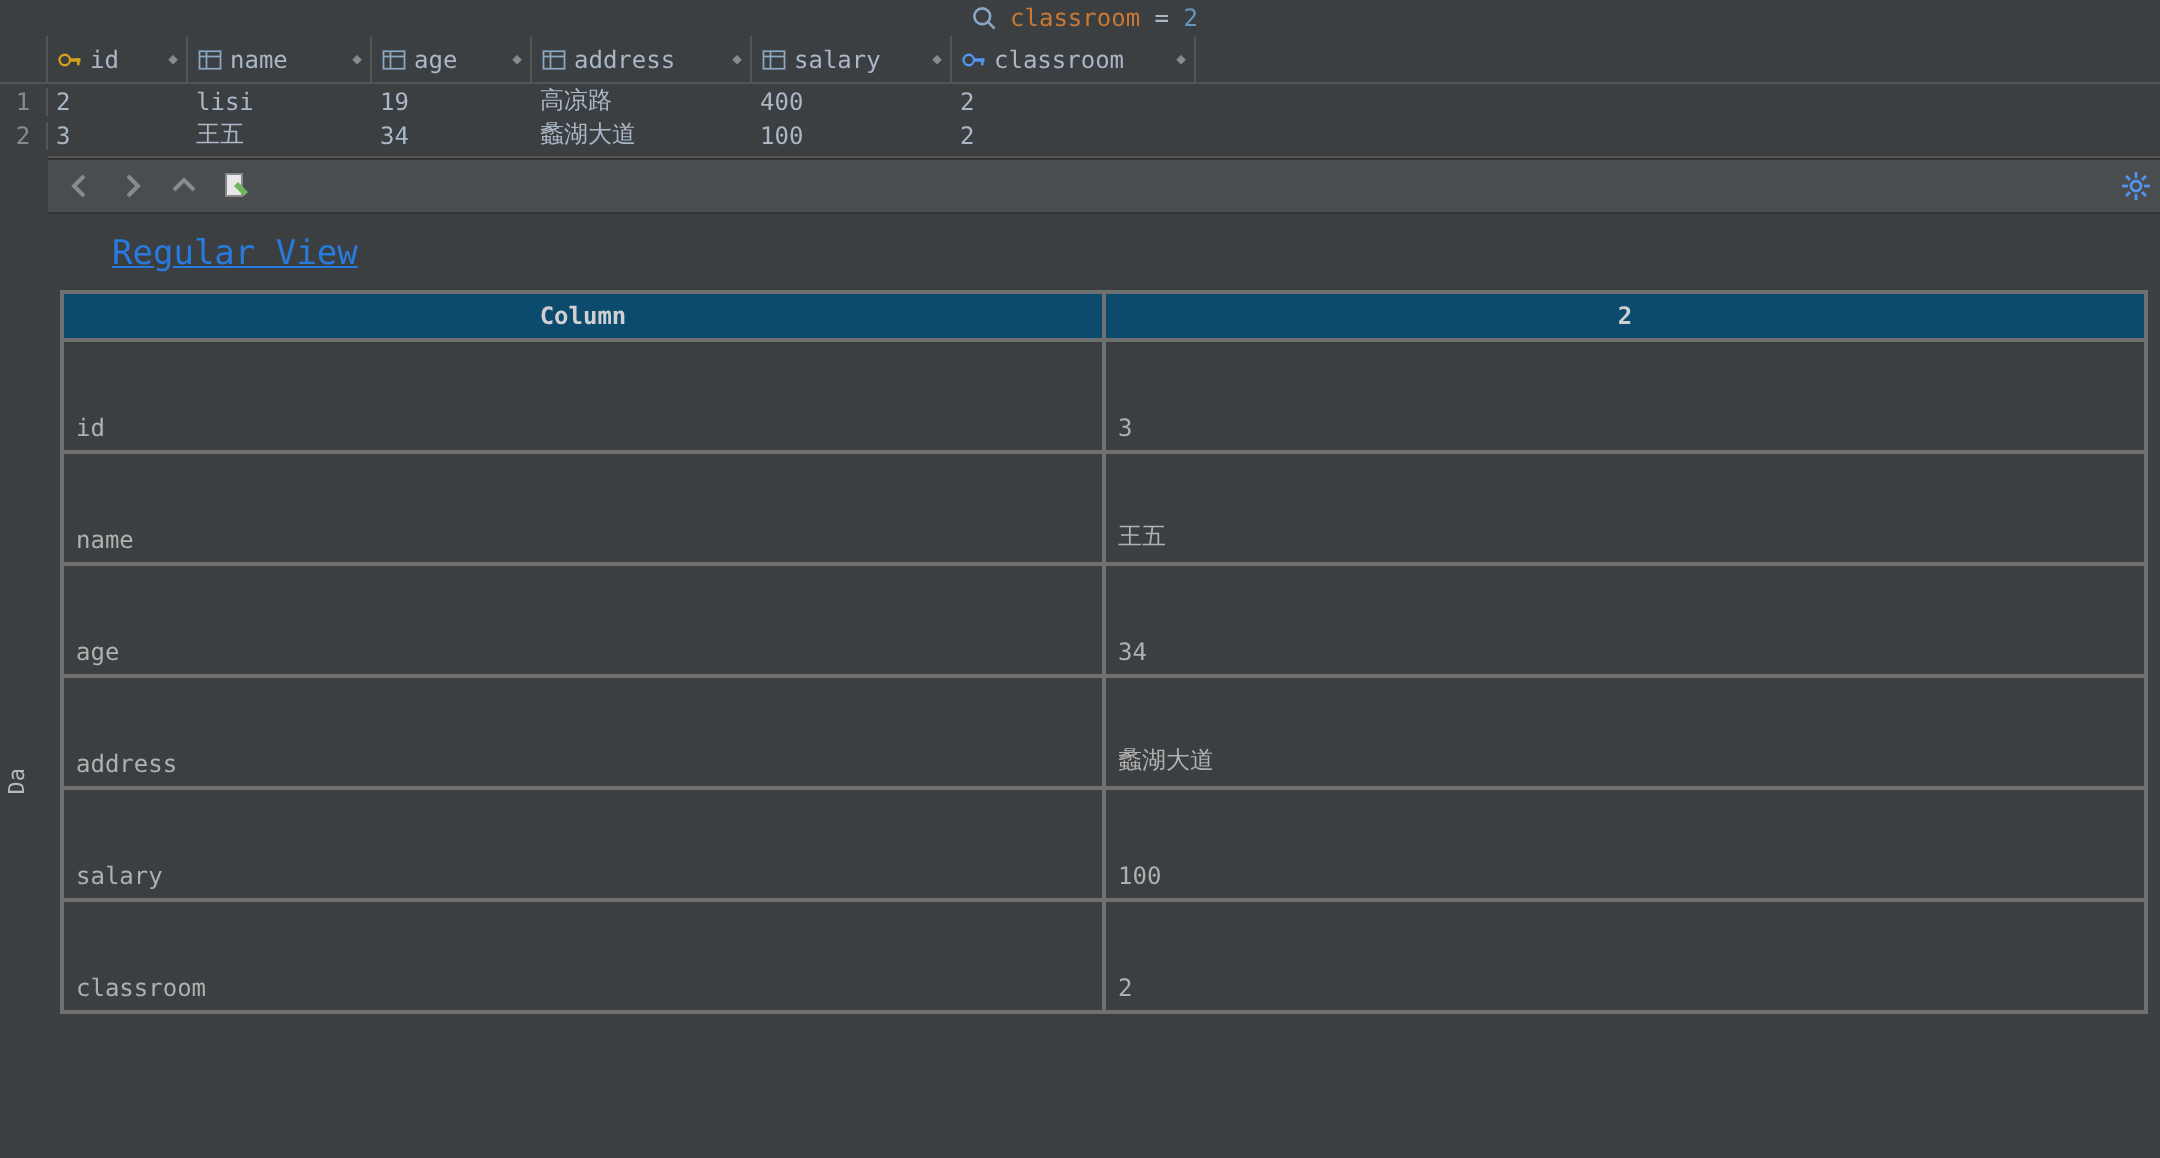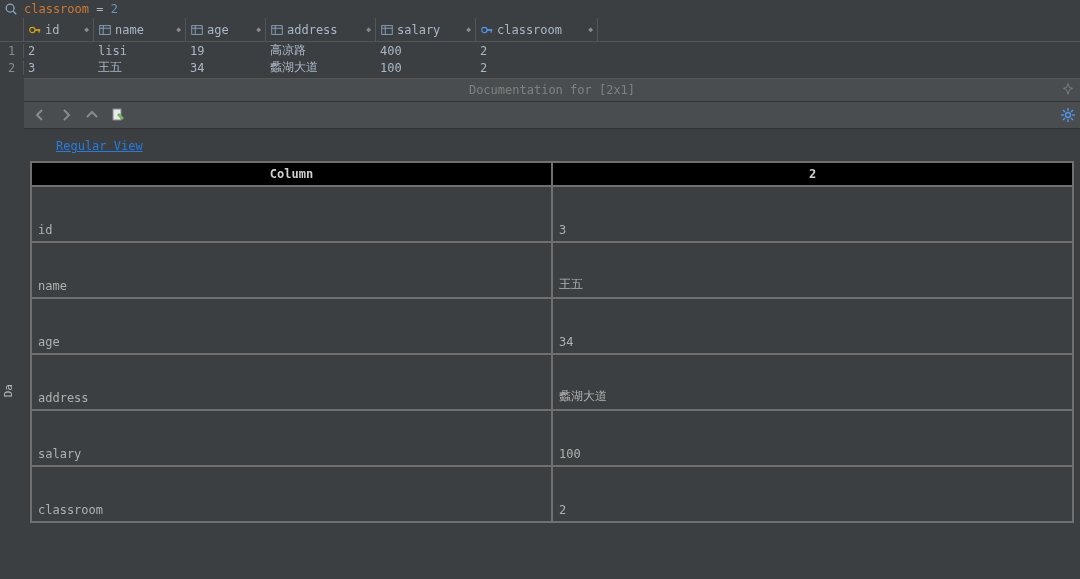--- a/index.html
+++ b/index.html
@@ -17,20 +17,21 @@
       overflow: hidden;
       position: relative;
     }
     .filter-bar {
       height: 18px;
       background: #3c3f41;
       display: flex;
       align-items: center;
       padding-left: 4px;
       gap: 6px;
+      justify-content: center;
     }
     .filter-bar .icon-svg {
       width: 14px;
       height: 14px;
     }
     .filter-text {
       color: #cc7832;
     }
     .filter-val {
       color: #6897bb;
@@ -159,37 +160,37 @@
     }
     .tb-icon svg { width: 16px; height: 16px; }
     .gear-icon-wrap {
       position: absolute;
       right: 4px;
     }
     .link-regular {
       color: #287bde;
       text-decoration: underline;
       cursor: pointer;
-      font-size: 12px;
+      font-size: 17px;
       margin: 6px 0 8px 6px;
       display: inline-block;
       padding-left: 20px;
     }
     .doc-body {
       padding: 4px 6px;
       flex: 1;
       overflow: auto;
     }
     .detail-table {
       width: 100%;
       border-collapse: collapse;
       border: 2px solid #707070;
     }
     .detail-table th {
-      background: #000000;
+      background: #0c4a6e;
       border: 2px solid #707070;
       padding: 4px;
       color: #d0d0d0;
       font-weight: bold;
       text-align: center;
     }
     .detail-table td {
       border: 2px solid #707070;
       padding: 4px 6px;
       color: #b0b0b0;
@@ -306,28 +307,20 @@
     <div class="dt-cell c-salary">100</div>
     <div class="dt-cell c-classroom">2</div>
   </div>
 </div>
 
 <div class="left-gutter">
   <div class="left-gutter-item">Da</div>
 </div>
 
 <div class="doc-panel">
-  <div class="doc-titlebar">
-    <span>Documentation for [2x1]</span>
-    <span class="pin-icon">
-      <svg width="12" height="12" viewBox="0 0 16 16">
-          <path d="M8 1 L10 6 L14 7 L10 9 L8 15 L6 9 L2 7 L6 6 Z" fill="none" stroke="#8a8a8a" stroke-width="1"></path>
-        </svg>
-    </span>
-  </div>
   <div class="doc-toolbar">
     <span class="tb-icon">
       <svg viewBox="0 0 16 16">
           <path d="M10 3 L5 8 L10 13" fill="none" stroke="#8a8a8a" stroke-width="2"></path>
         </svg>
     </span>
     <span class="tb-icon">
       <svg viewBox="0 0 16 16">
           <path d="M6 3 L11 8 L6 13" fill="none" stroke="#8a8a8a" stroke-width="2"></path>
         </svg>

